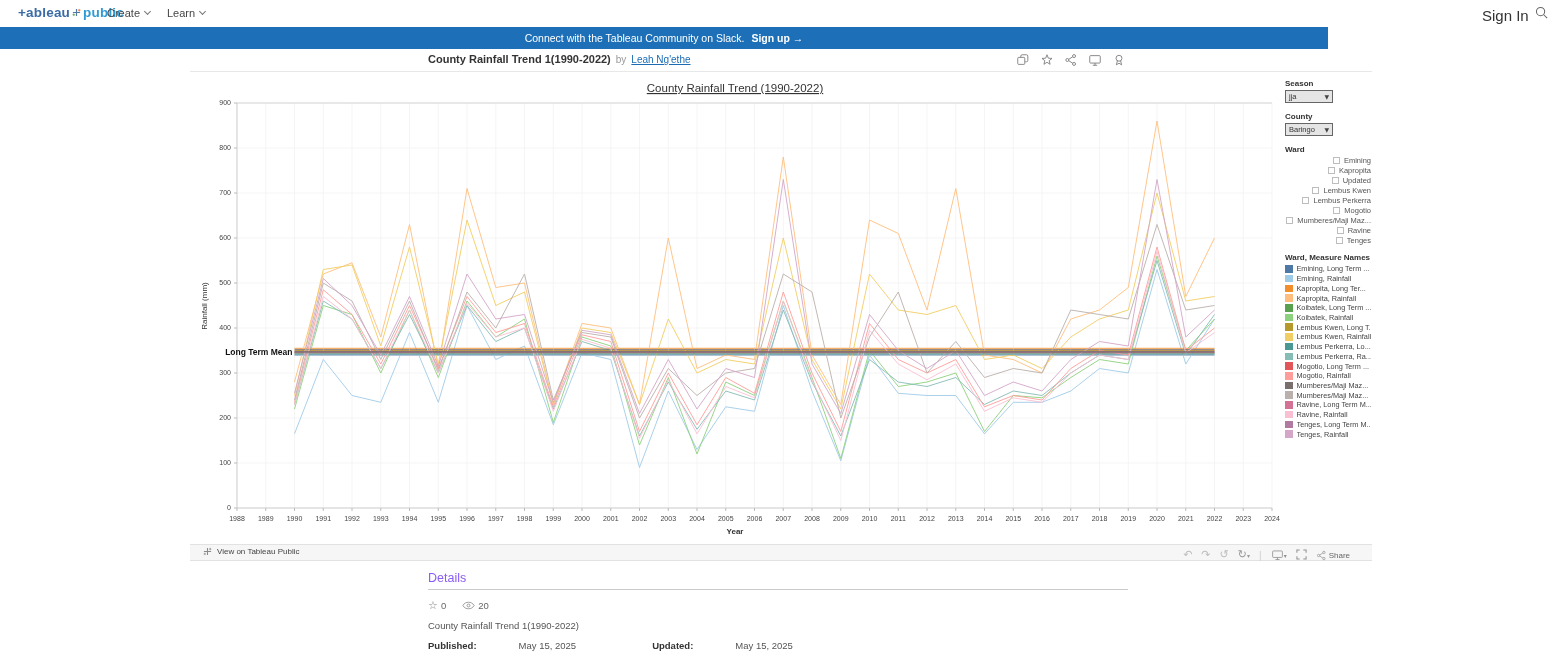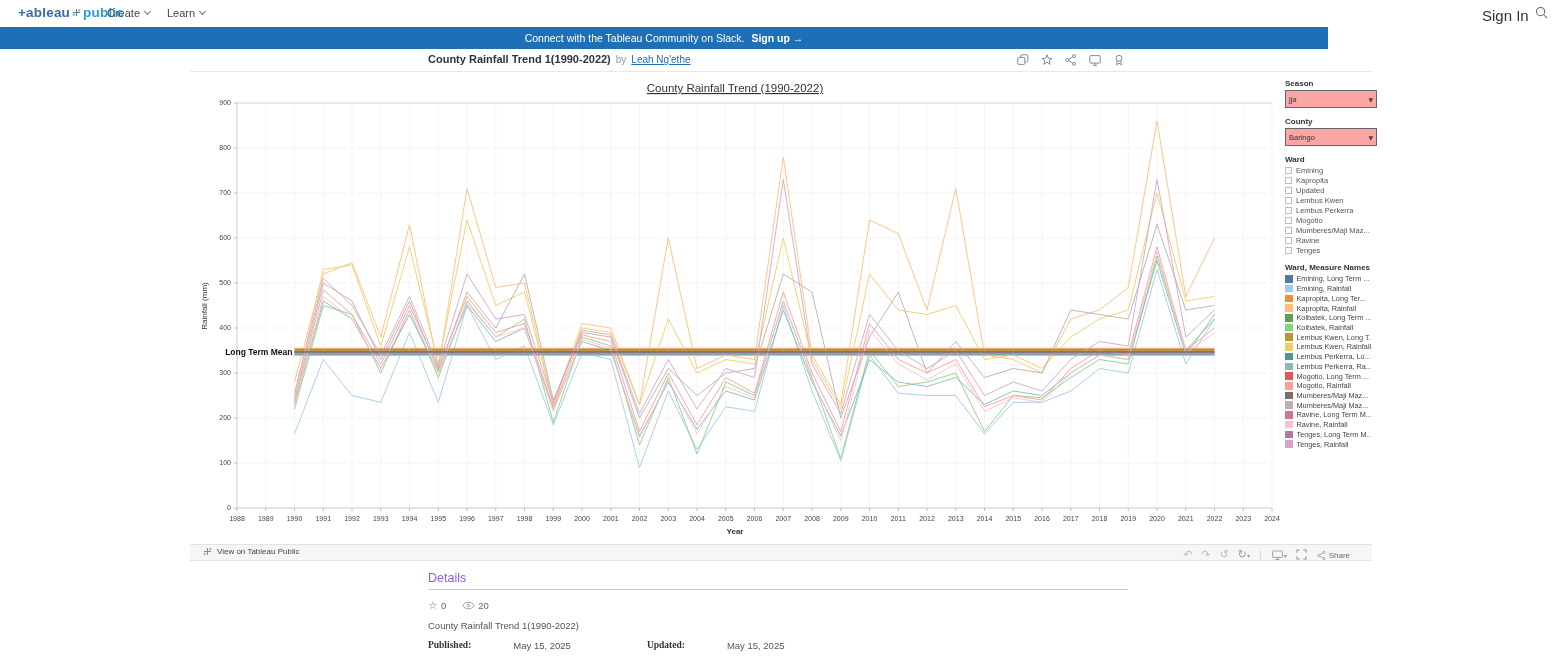--- a/index.html
+++ b/index.html
@@ -31,25 +31,25 @@
   .vizauthor { font-size:10px; color:#1c6cb5; text-decoration:underline; cursor:pointer; }
   .headicons { position:absolute; left:826px; top:4px; display:flex; gap:10px; }
   .headicons .ic { width:14px; height:14px; cursor:pointer; }
 
   
   #chart-wrap { position:absolute; left:195px; top:78px; width:1090px; height:465px; }
 
   
   .panel { position:absolute; left:1285px; top:79px; width:86px; }
   .plabel { font-size:8px; color:#333; font-weight:600; margin-bottom:2px; }
-  .dropdown { width:92px; height:13px; border:1px solid #666; background:#fca5a5; display:flex;
-              align-items:center; justify-content:space-between; padding:8px 3px; margin-bottom:9px; cursor:pointer; }
+  .dropdown { width:48px; height:13px; border:1px solid #666; background:#e5e5e5; display:flex;
+              align-items:center; justify-content:space-between; padding:1px 3px; margin-bottom:9px; cursor:pointer; }
   .dropdown .val { font-size:7.5px; color:#333; }
   .dropdown .caret { font-size:6px; color:#444; font-family:"DejaVu Sans",sans-serif; }
-  .listrow { display:flex; align-items:center; height:9.9px; cursor:pointer; }
+  .listrow { display:flex; align-items:center; height:9.9px; cursor:pointer;justify-content:flex-end; }
   .cb { width:7px; height:7px; border:1px solid #bdbdbd; background:#fff; margin-right:4px; flex:none; }
   .listrow .lt { font-size:7.5px; color:#555; white-space:nowrap; overflow:hidden; }
   .legendrow { display:flex; align-items:center; height:9.72px; cursor:pointer; }
   .sw { width:7.5px; height:7.5px; margin-right:4px; flex:none; }
   .legendrow .lt { font-size:7.3px; color:#444; white-space:nowrap; overflow:hidden; }
   .gap8 { height:8px; }
 
   
   .strip { position:absolute; left:190px; top:544px; width:1182px; height:17px; background:#f6f6f6;
            border-top:1px solid #e2e2e2; border-bottom:1px solid #e2e2e2; }
@@ -61,21 +61,21 @@
   .sharelbl { font-size:8px; color:#666; margin-left:2px; }
 
   
   .d-head { position:absolute; left:428px; top:571px; font-size:12.5px; color:#8b5cf6; }
   .d-rule { position:absolute; left:428px; top:589px; width:700px; border-top:1px solid #cacaca; }
   .d-stats { position:absolute; left:428px; top:599px; display:flex; gap:16px; align-items:center; }
   .d-stat { display:flex; align-items:center; gap:3px; font-size:9.5px; color:#666; }
   .d-star { font-family:"DejaVu Sans",sans-serif; font-size:11px; color:#8a8a8a; }
   .d-desc { position:absolute; left:428px; top:620px; font-size:9.5px; color:#555; }
   .d-pub { position:absolute; left:428px; top:640px; display:flex; gap:6px; font-size:9.5px; }
-  .d-pub b { color:#333;font-family:Liberation Serif, serif; } .d-pub span { color:#555;margin-left:36px; } .d-pub .sp { width:28px; }
+  .d-pub b { color:#333; } .d-pub span { color:#555;margin-left:36px; } .d-pub .sp { width:28px; }
 </style>
 </head>
 <body>
 
 <div class="nav">
   <div class="logo">
     <span class="t1">+ableau</span>
     <svg width="9" height="9" viewBox="0 0 10 10">
       <path d="M5 1v8M1 5h8" stroke="#4e79a7" stroke-width="1.3"></path>
       <path d="M8 1v3M6.5 2.5h3" stroke="#e8762c" stroke-width="0.9"></path>

